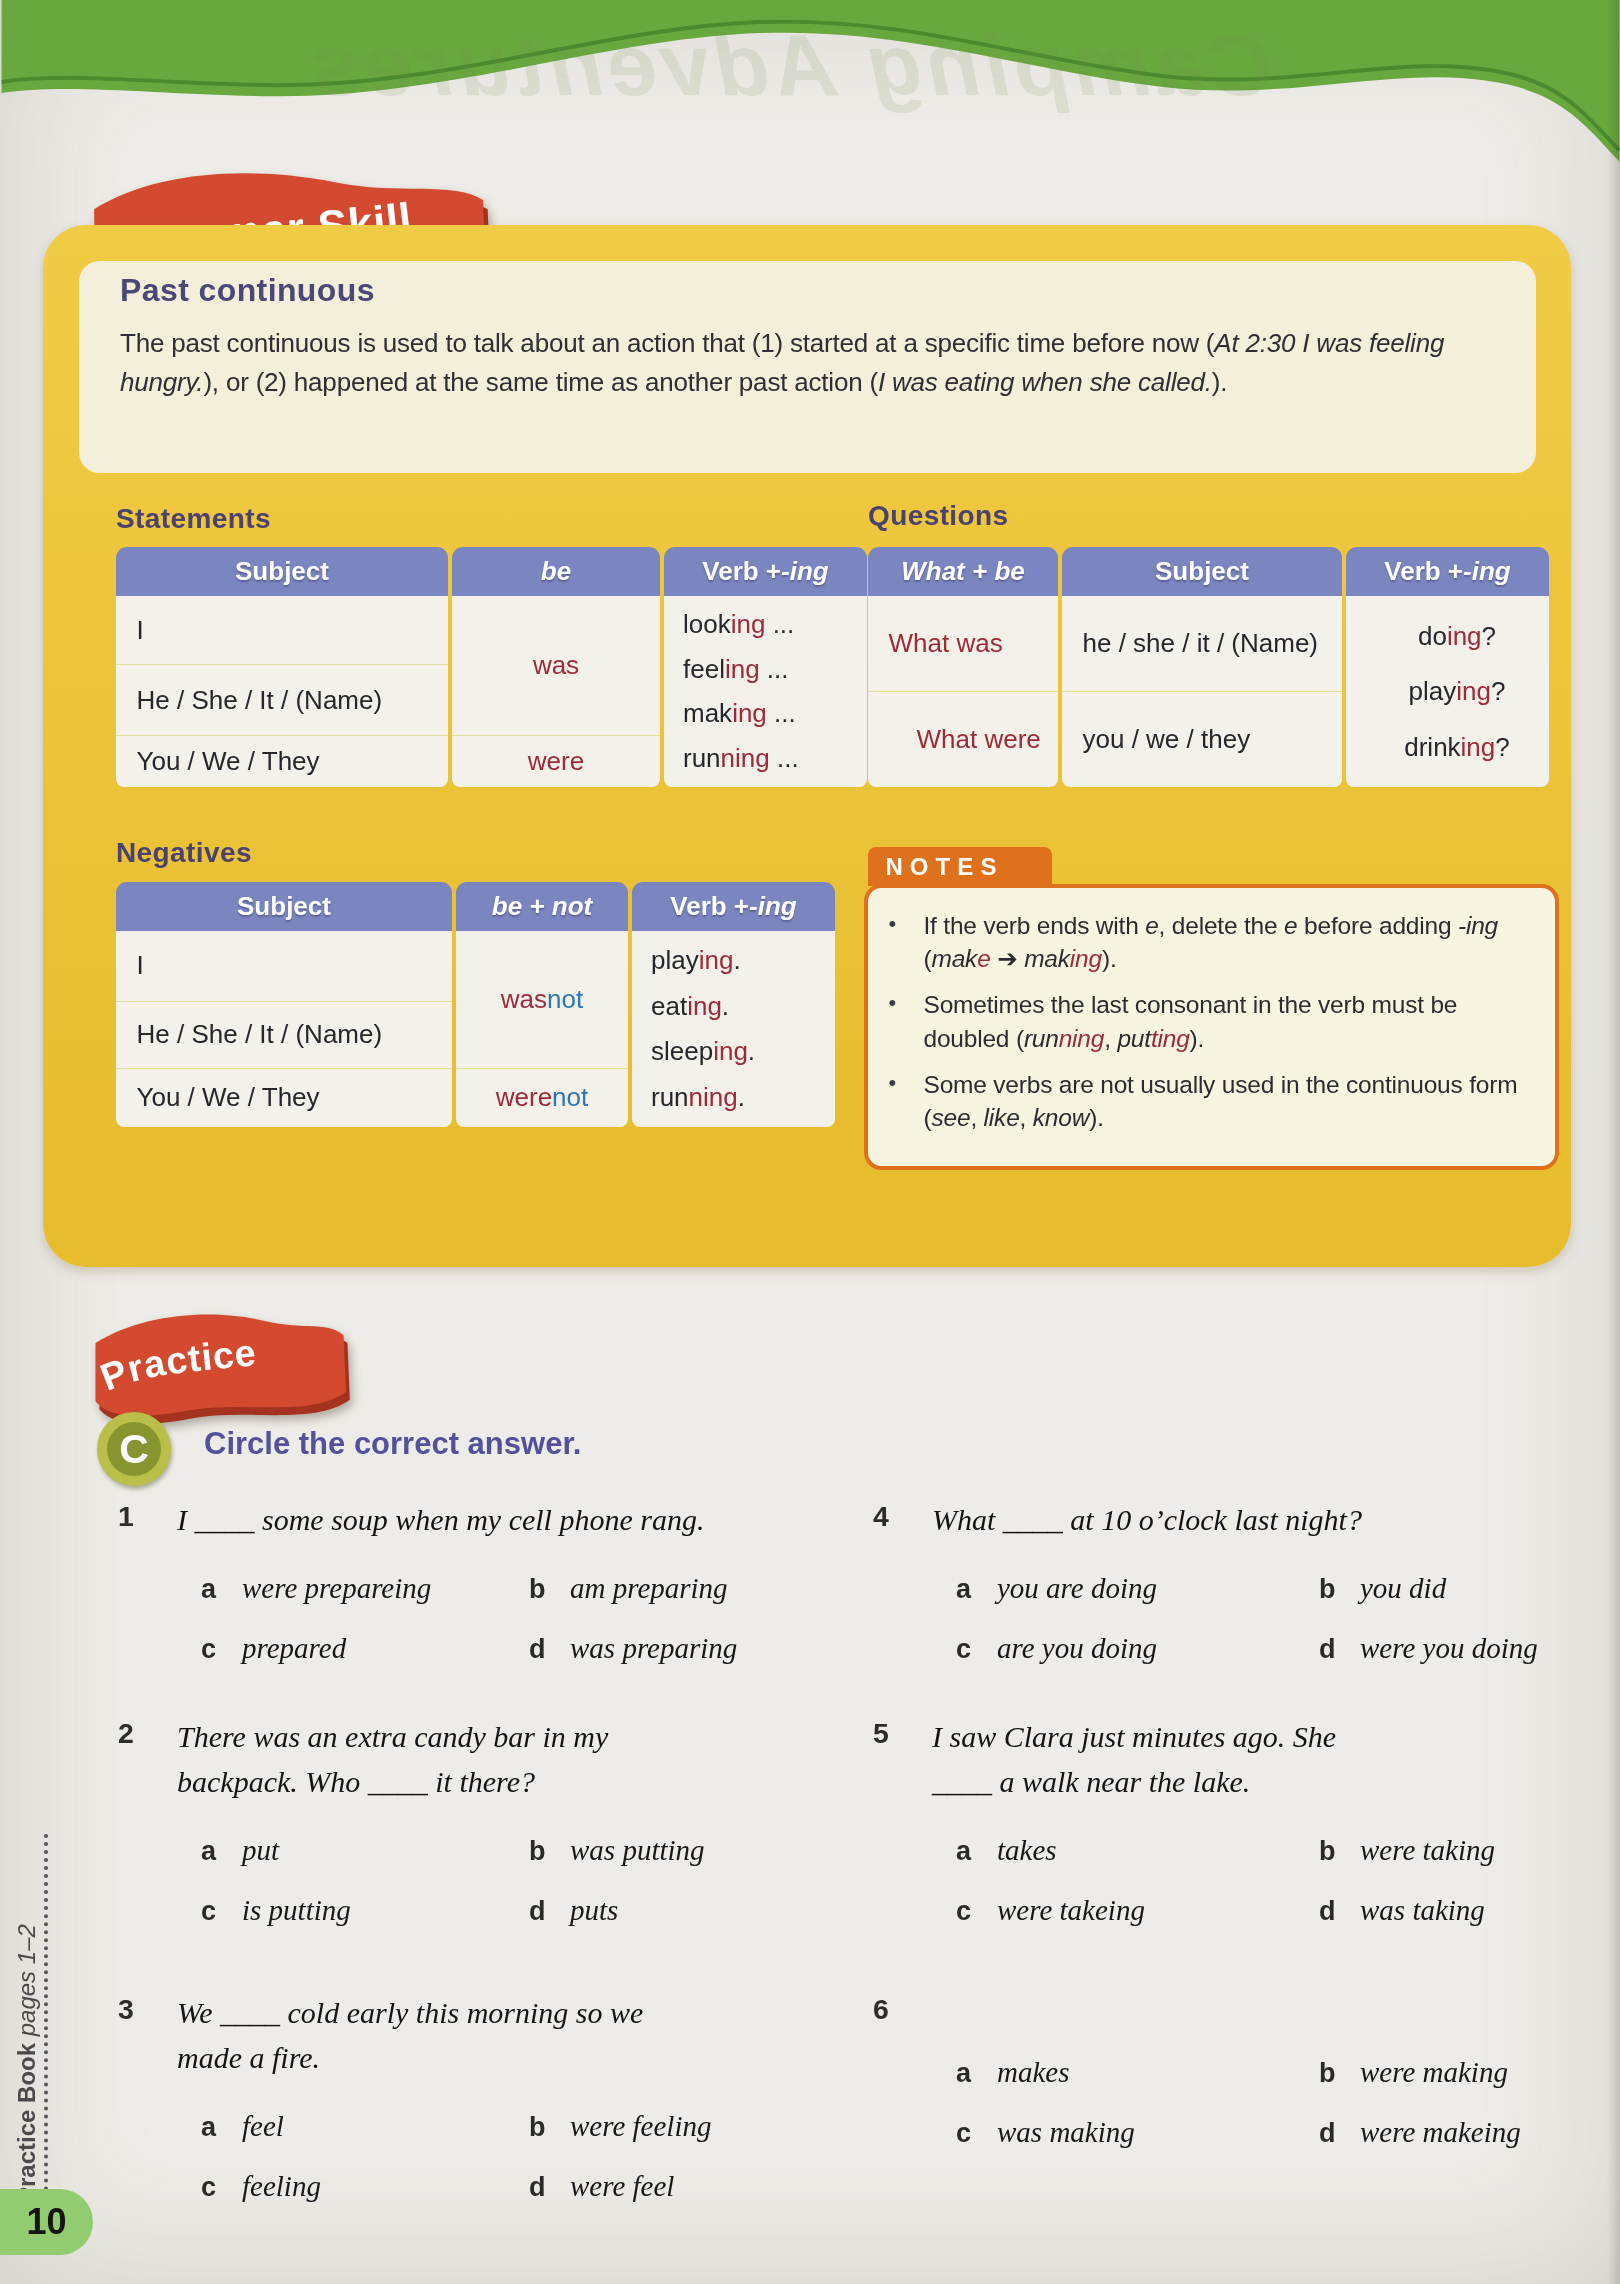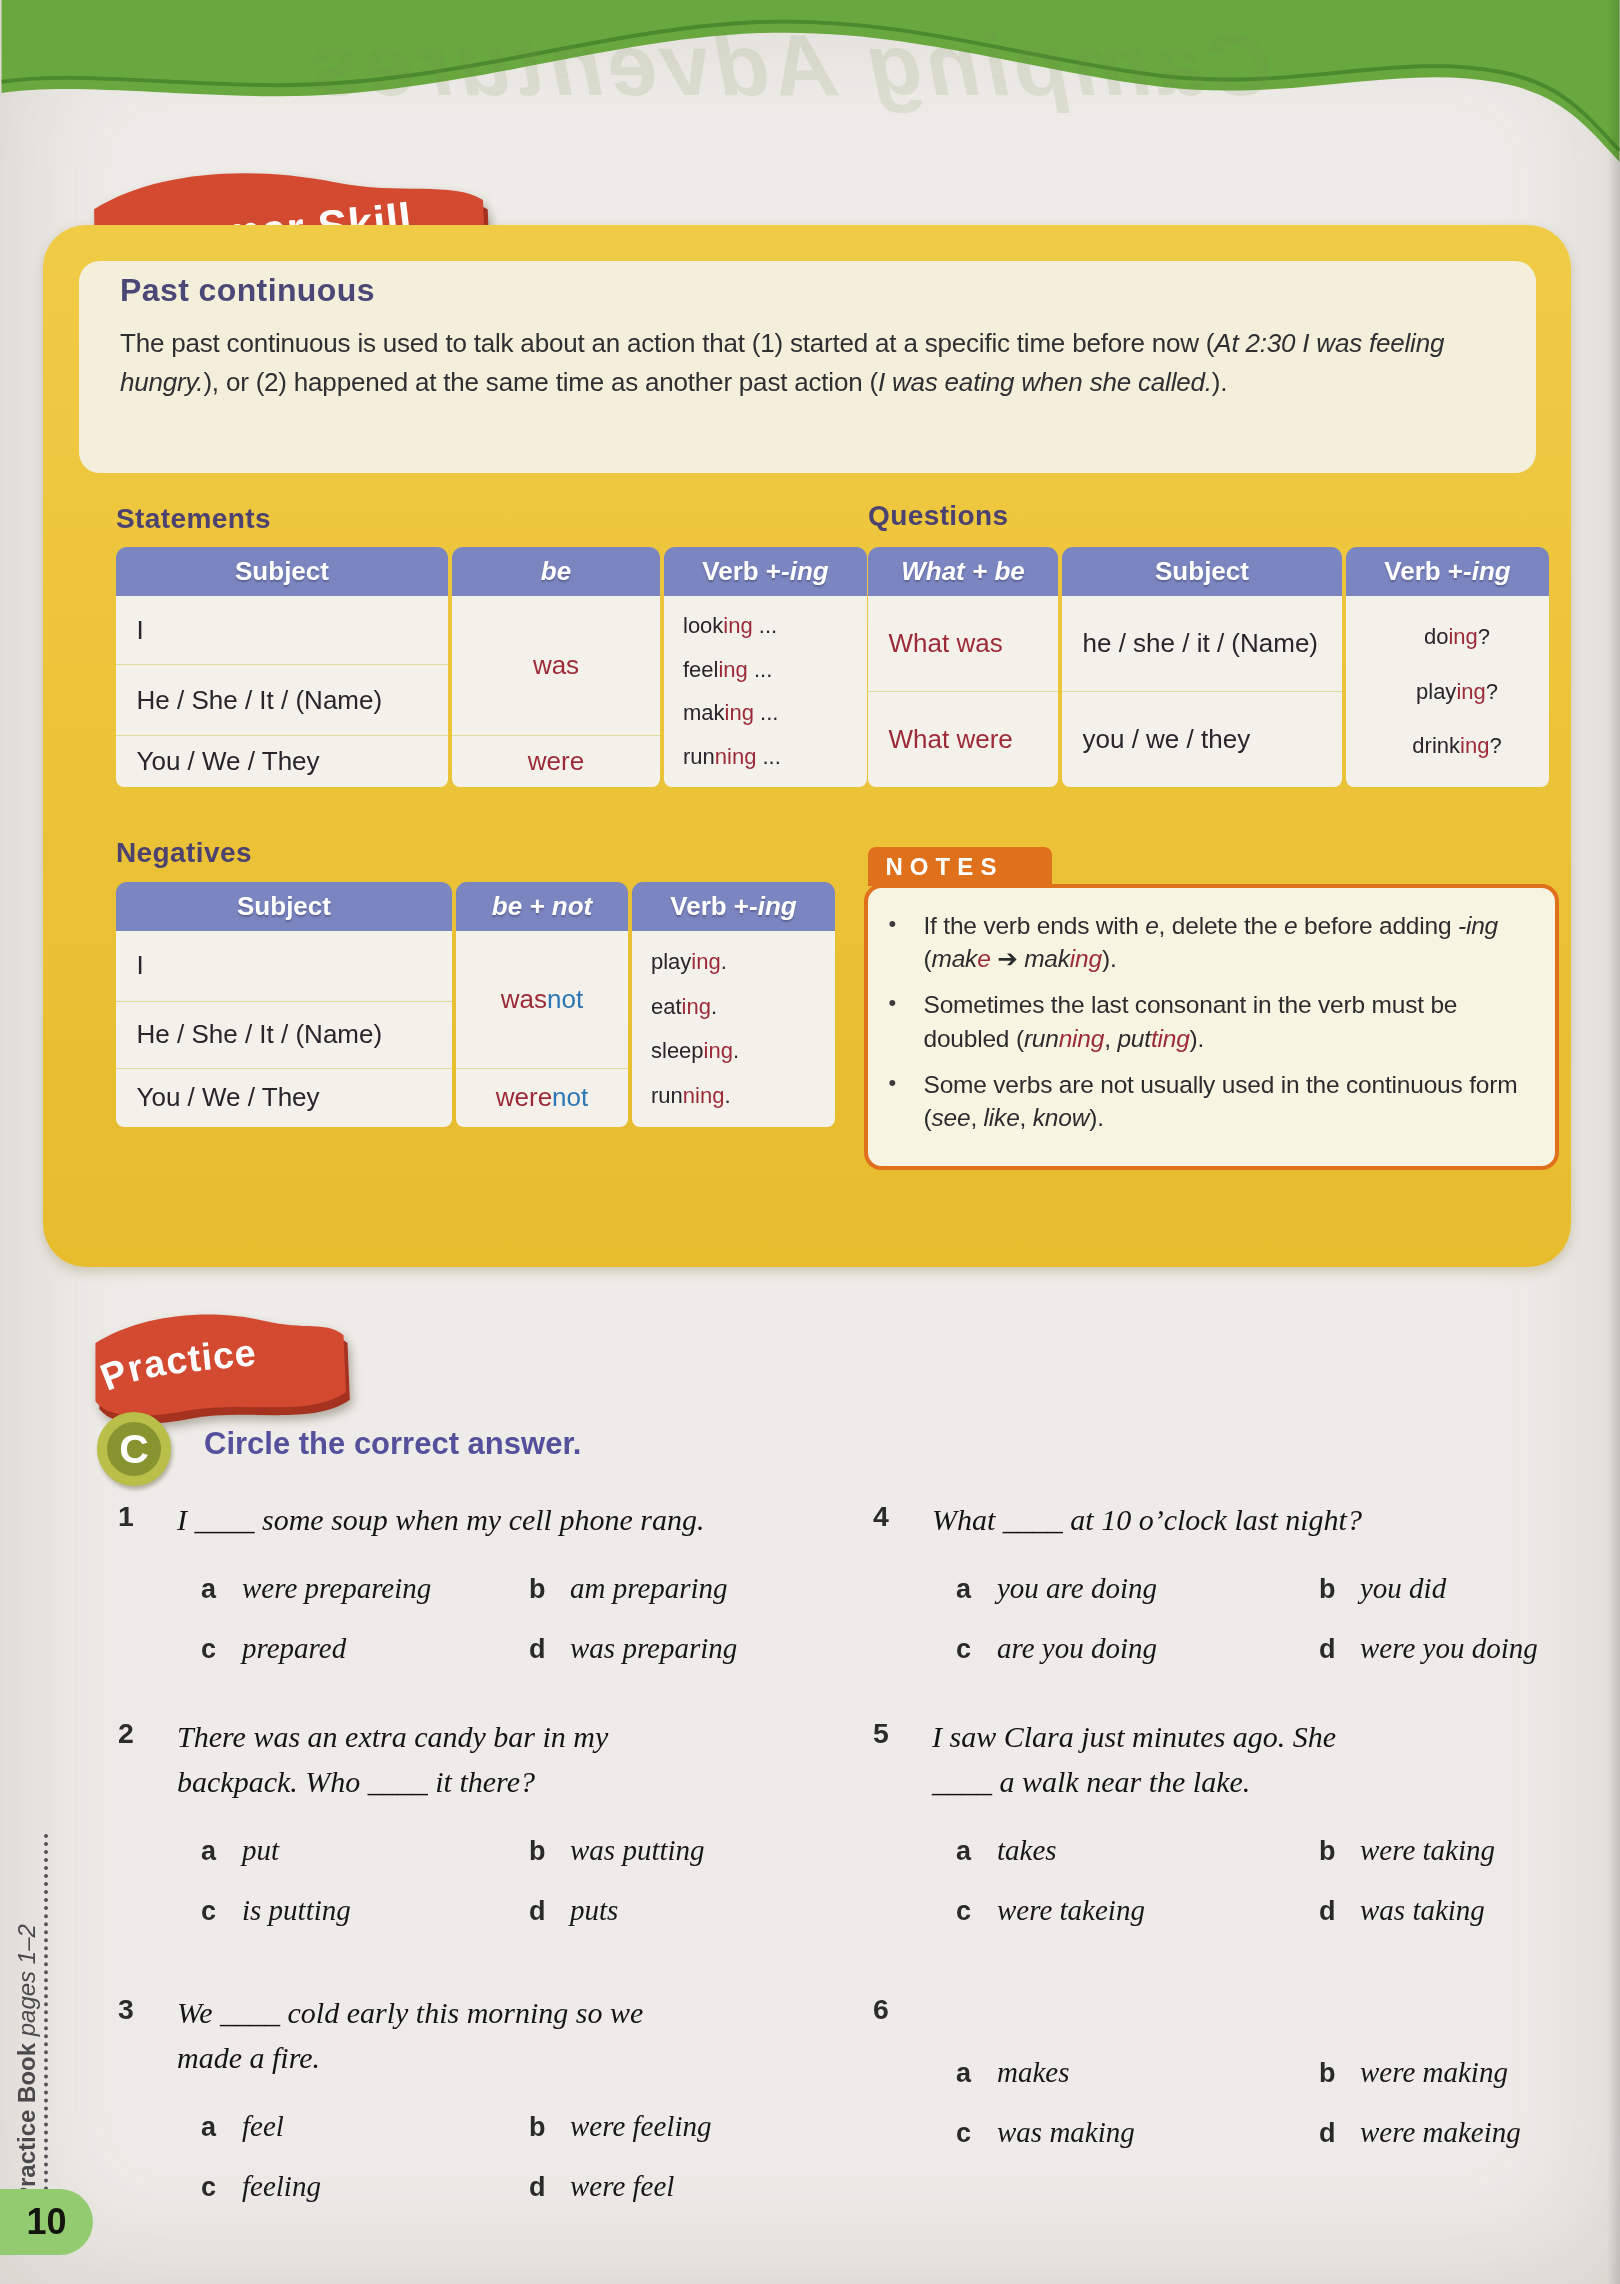--- a/index.html
+++ b/index.html
@@ -47,21 +47,21 @@
   .th{
     height:49px;display:flex;align-items:center;justify-content:center;
     background:#7b85bf;color:#fff;font-weight:bold;font-size:26px;
     border-radius:11px 11px 0 0;text-shadow:0 1.6px 1.6px rgba(40,40,80,.35);
   }
   .tbody{background:#f3f1ea;border-radius:0 0 8px 8px;display:flex;flex-direction:column;}
   .cell{display:flex;align-items:center;padding-left:20.5px;font-size:26px;color:#26262b;}
   .cen{justify-content:center;padding-left:0;}
   .sepb{border-bottom:1.6px solid #dfdb9a;}
   .vlist{display:flex;flex-direction:column;justify-content:space-evenly;padding-left:19px;flex:1;}
-  .vitem{font-size:22px;color:#26262b;}
+  .vitem{font-size:26px;color:#26262b;}
   .red{color:#9c2a38;}
   .blue{color:#2e77b5;}
   .i{font-style:italic;}
   
   #notes-tab{
     position:absolute;width:167px;height:39px;background:#e0711c;border-radius:8px 8px 0 0;
     color:#fff;font-weight:bold;font-size:24px;letter-spacing:7.1px;
     display:flex;align-items:center;padding-left:17.4px;
   }
   #notes-box{
@@ -187,21 +187,21 @@
 
     <div class="gtable" style="left:825px;top:322px;">
       <div class="gcol" style="width:190px;">
         <div class="th">
             <span class="i">What + be</span>
           </div>
         <div class="tbody" style="height:191px;text-align:center;">
           <div class="cell sepb" style="height:50%;">
               <span class="red">What was</span>
             </div>
-          <div class="cell" style="height:50%;">
+          <div class="cell" style="height:50%;margin-left:28px;">
               <span class="red">What were</span>
             </div>
         </div>
       </div>
       <div class="gcol" style="width:280px;">
         <div class="th">
             <span>Subject</span>
           </div>
         <div class="tbody" style="height:191px;">
           <div class="cell sepb" style="height:50%;">he / she / it / (Name)</div>

